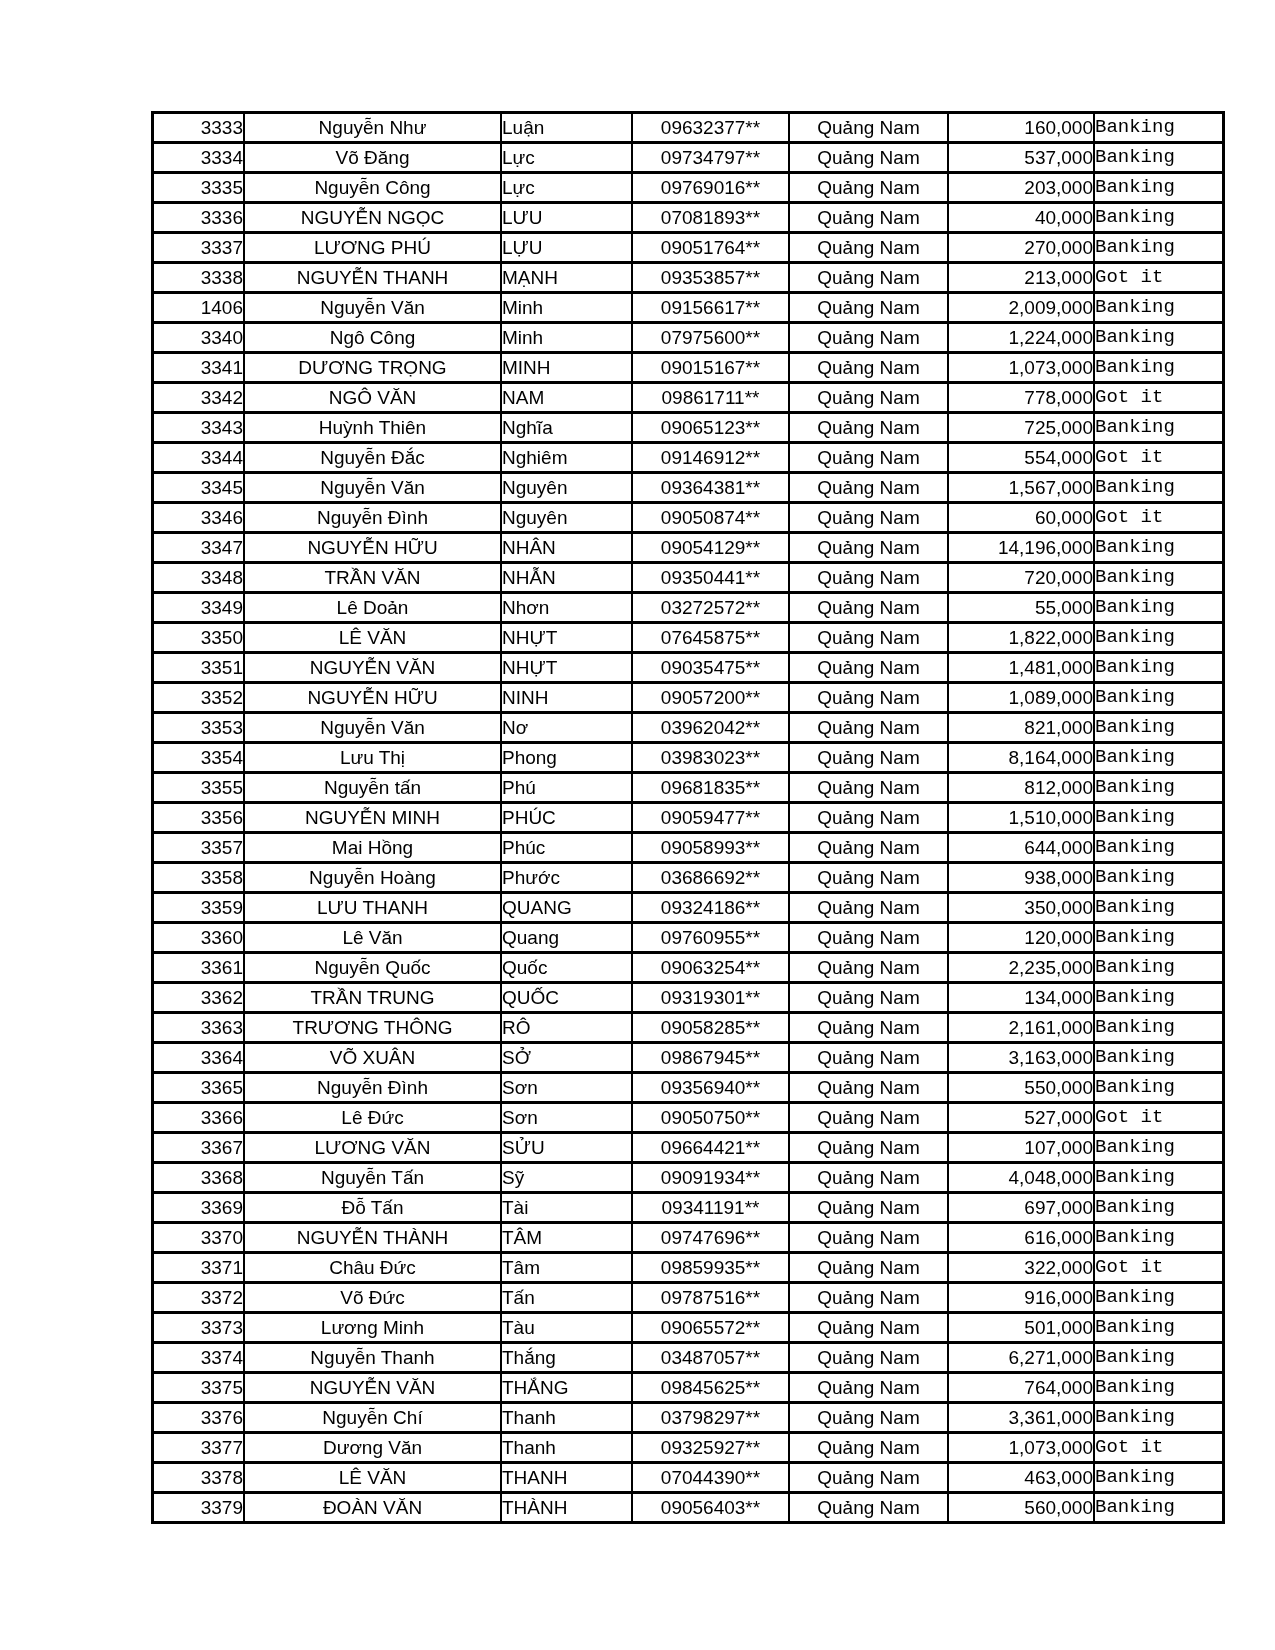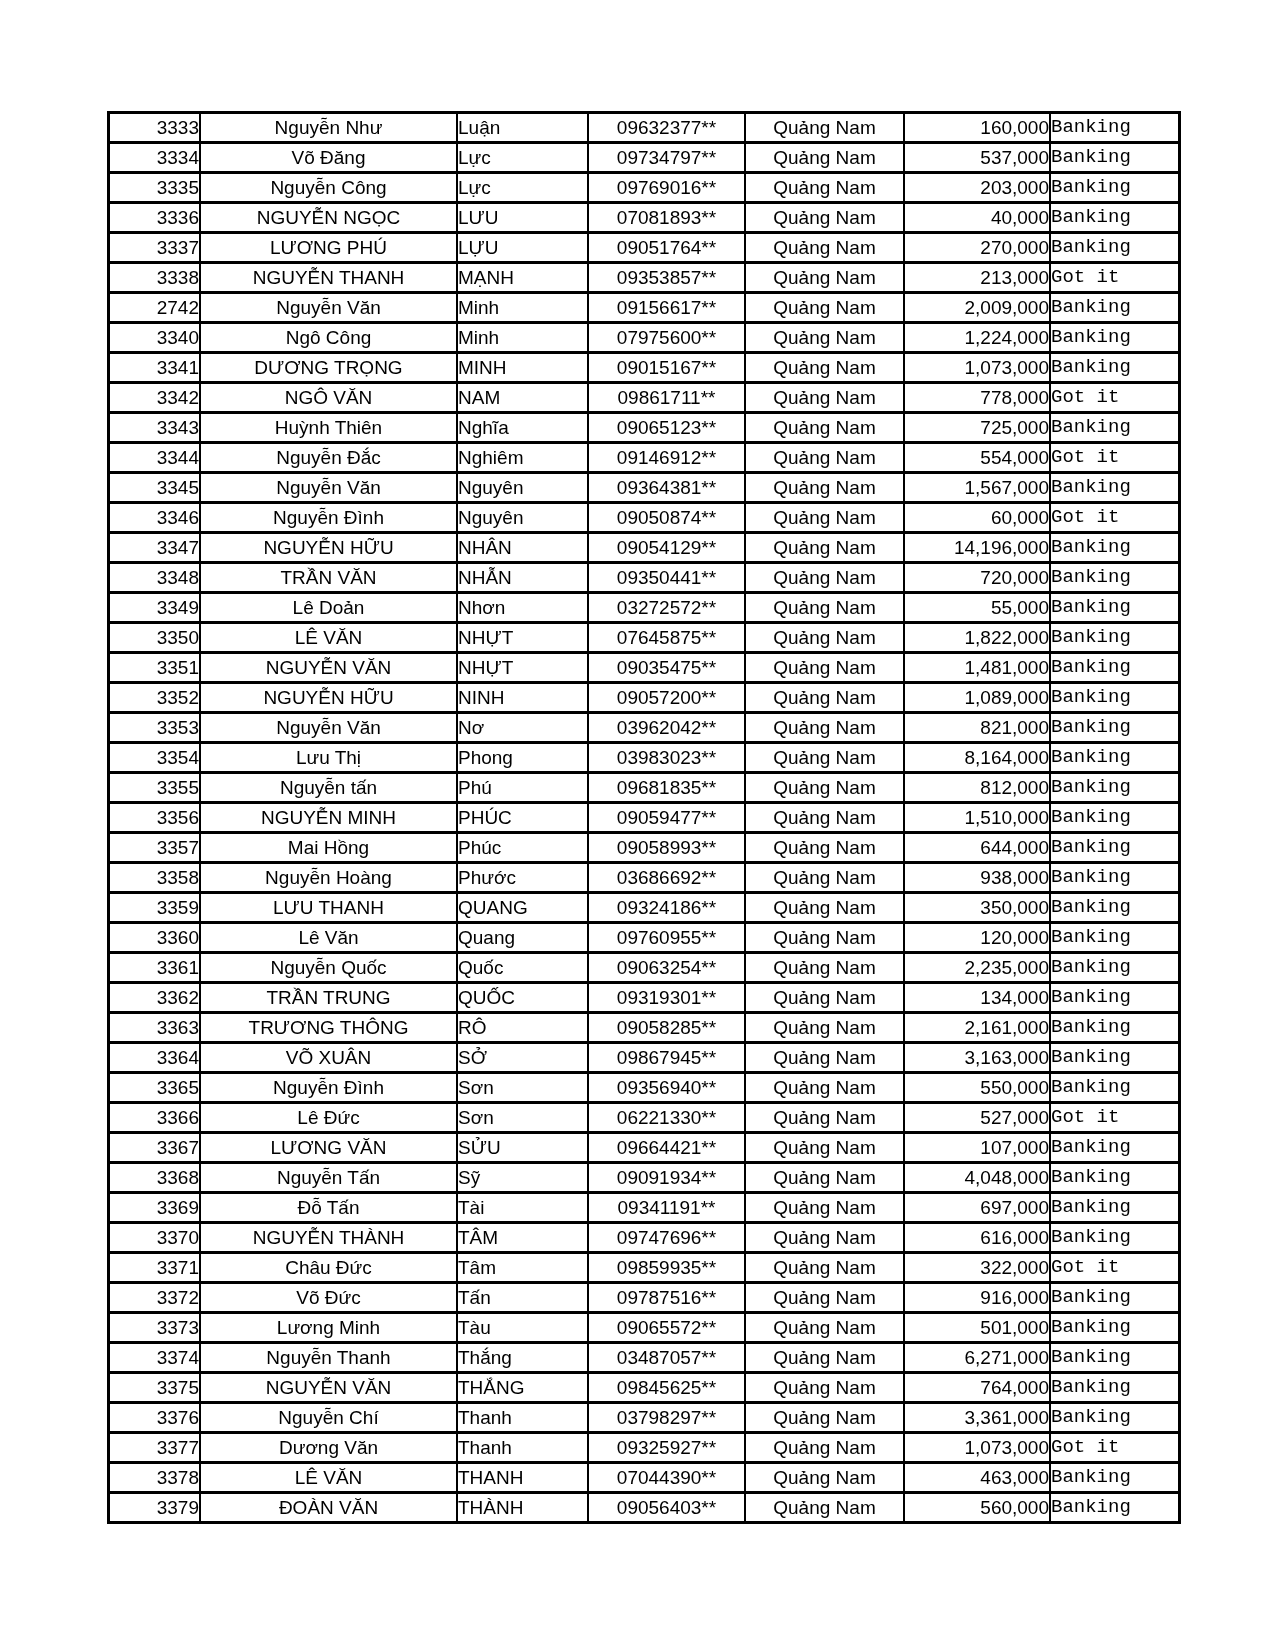--- a/index.html
+++ b/index.html
@@ -3,21 +3,21 @@
 <meta charset="utf-8">
 <style>
   html, body { margin: 0; padding: 0; background: #ffffff; }
   body {
     width: 1275px;
     height: 1650px;
     position: relative;
     font-family: "Liberation Sans", sans-serif;
     color: #000000;
   }
-  .page { position: absolute; inset: 0; background: #ffffff; }
+  .page { position: absolute; inset: 0; background: #ffffff; margin-left: 44px; }
   table.donor-table {
     position: absolute;
     left: 107px;
     top: 111px;
     border-collapse: collapse;
     table-layout: fixed;
     border: 3px solid #000000;
   }
   table.donor-table td {
     border-left: 2px solid #000000;
@@ -103,21 +103,21 @@
         <tr>
     <td class="c0">3338</td>
     <td class="c1">NGUYỄN THANH</td>
     <td class="c2">MẠNH</td>
     <td class="c3">09353857**</td>
     <td class="c4">Quảng Nam</td>
     <td class="c5">213,000</td>
     <td class="c6">Got it</td>
   </tr>
         <tr>
-    <td class="c0">2742</td>
+    <td class="c0">1406</td>
     <td class="c1">Nguyễn Văn</td>
     <td class="c2">Minh</td>
     <td class="c3">09156617**</td>
     <td class="c4">Quảng Nam</td>
     <td class="c5">2,009,000</td>
     <td class="c6">Banking</td>
   </tr>
         <tr>
     <td class="c0">3340</td>
     <td class="c1">Ngô Công</td>
@@ -349,21 +349,21 @@
     <td class="c2">Sơn</td>
     <td class="c3">09356940**</td>
     <td class="c4">Quảng Nam</td>
     <td class="c5">550,000</td>
     <td class="c6">Banking</td>
   </tr>
         <tr>
     <td class="c0">3366</td>
     <td class="c1">Lê Đức</td>
     <td class="c2">Sơn</td>
-    <td class="c3">06221330**</td>
+    <td class="c3">09050750**</td>
     <td class="c4">Quảng Nam</td>
     <td class="c5">527,000</td>
     <td class="c6">Got it</td>
   </tr>
         <tr>
     <td class="c0">3367</td>
     <td class="c1">LƯƠNG VĂN</td>
     <td class="c2">SỬU</td>
     <td class="c3">09664421**</td>
     <td class="c4">Quảng Nam</td>

